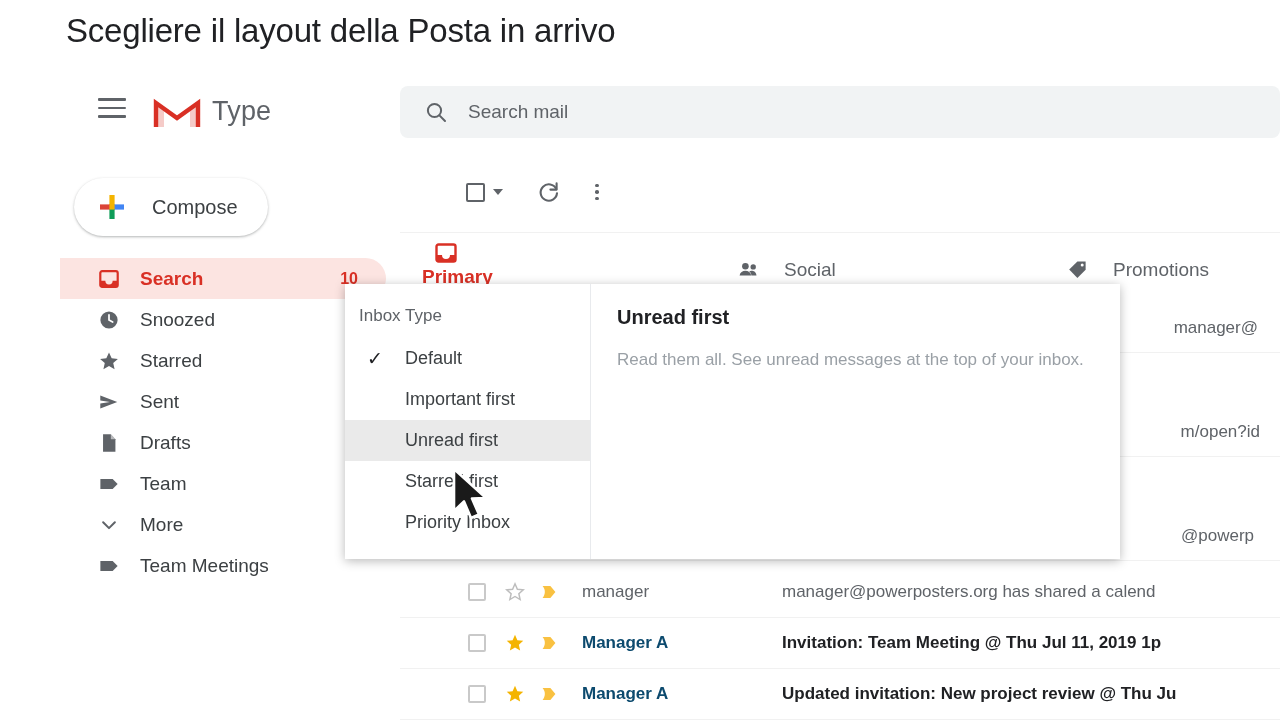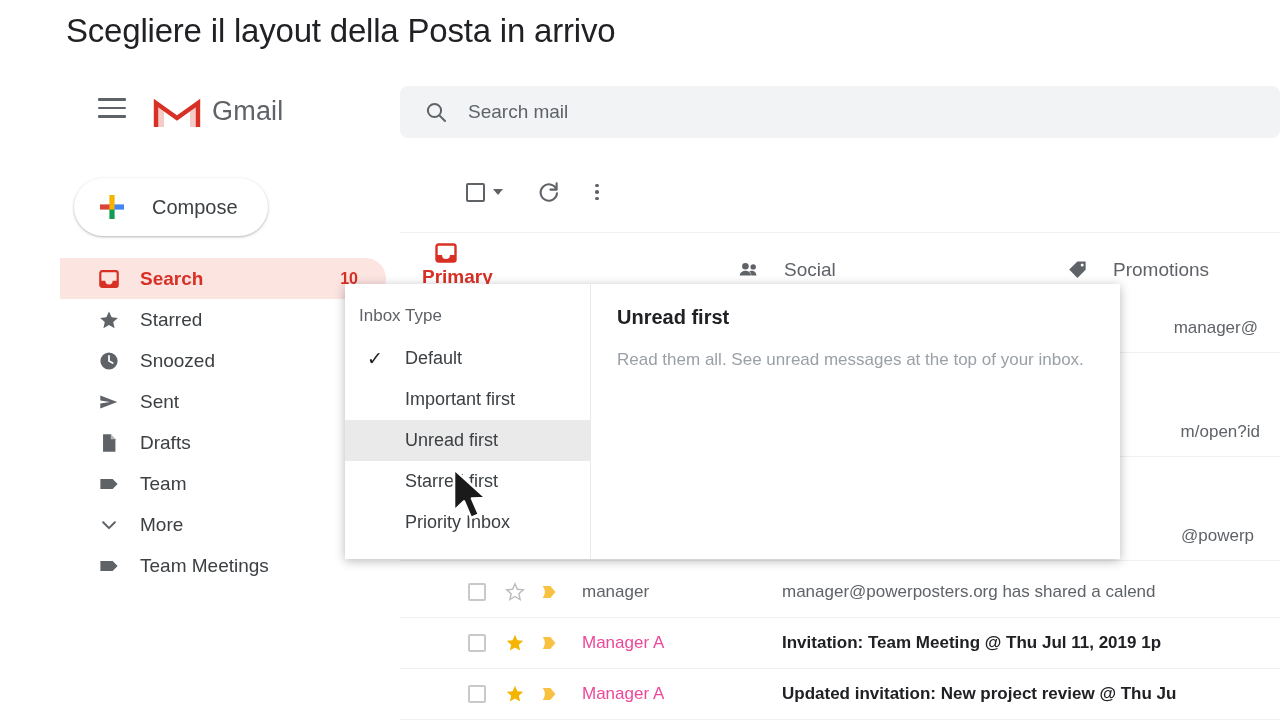--- a/index.html
+++ b/index.html
@@ -180,21 +180,21 @@
     background: #fff;
   }
   .mr-check {
     width: 18px; height: 18px; border: 2px solid #c9c9c9; border-radius: 2px;
     flex: none; margin-right: 18px;
   }
   .mr-star { width: 22px; height: 22px; flex: none; margin-right: 12px; }
   .mr-imp { width: 22px; height: 22px; flex: none; margin-right: 22px; }
   .mr-sender {
     width: 200px; flex: none;
-    font-size: 17px; font-weight: 400; color: #ec4899;
+    font-size: 17px; font-weight: 700; color: #0c4a6e;
     white-space: nowrap; overflow: hidden;
   }
   .mr-subject {
     font-size: 17px; font-weight: 700; color: #202124;
     white-space: nowrap; overflow: hidden;
   }
   .mailrow.read .mr-sender,
   .mailrow.read .mr-subject { font-weight: 400; color: #5f6368; }
 
   
@@ -261,21 +261,21 @@
           <span></span>
           <span></span>
       </div>
 
       <svg class="gm-logo" viewBox="0 0 50 36">
         <path d="M4 33 L4 9 L25 24 L46 9 L46 33" fill="none" stroke="#d93025" stroke-width="4.4" stroke-linejoin="miter"></path>
         <path d="M4 9 L4 33 L12 33 L12 14 Z" fill="#d93025" opacity="0.25"></path>
         <path d="M46 9 L46 33 L38 33 L38 14 Z" fill="#d93025" opacity="0.25"></path>
       </svg>
 
-      <div class="gm-name">Gmail</div>
+      <div class="gm-name">Type</div>
 
       <div class="searchbar">
         <svg class="search-icon" viewBox="0 0 24 24">
           <circle cx="10.5" cy="10.5" r="6.6" fill="none" stroke="#5f6368" stroke-width="2"></circle>
           <line x1="15.4" y1="15.4" x2="21" y2="21" stroke="#5f6368" stroke-width="2" stroke-linecap="round"></line>
         </svg>
         <div class="search-placeholder">Search mail</div>
       </div>
     </div>
 
@@ -301,34 +301,34 @@
               <path d="M2.5 14 H8 a4 4 0 0 0 8 0 h5.5 V18.5 a2 2 0 0 1 -2 2 H4.5 a2 2 0 0 1 -2 -2 Z" fill="#d93025"></path>
             </svg>
           </span>
           <span class="nav-label">Search</span>
           <span class="nav-count">10</span>
         </div>
 
         <div class="nav-item">
           <span class="nav-icon">
             <svg width="22" height="22" viewBox="0 0 24 24">
-              <path d="M12 2.6 L14.9 9 L21.7 9.7 L16.6 14.3 L18.1 21 L12 17.5 L5.9 21 L7.4 14.3 L2.3 9.7 L9.1 9 Z" fill="#5f6368"></path>
-            </svg>
-          </span>
-          <span class="nav-label">Starred</span>
-        </div>
-
-        <div class="nav-item">
-          <span class="nav-icon">
-            <svg width="22" height="22" viewBox="0 0 24 24">
               <circle cx="12" cy="12" r="9.4" fill="#5f6368"></circle>
               <path d="M12 6.4 V12 L16 14.2" fill="none" stroke="#ffffff" stroke-width="1.9" stroke-linecap="round"></path>
             </svg>
           </span>
           <span class="nav-label">Snoozed</span>
+        </div>
+
+        <div class="nav-item">
+          <span class="nav-icon">
+            <svg width="22" height="22" viewBox="0 0 24 24">
+              <path d="M12 2.6 L14.9 9 L21.7 9.7 L16.6 14.3 L18.1 21 L12 17.5 L5.9 21 L7.4 14.3 L2.3 9.7 L9.1 9 Z" fill="#5f6368"></path>
+            </svg>
+          </span>
+          <span class="nav-label">Starred</span>
         </div>
 
         <div class="nav-item">
           <span class="nav-icon">
             <svg width="22" height="22" viewBox="0 0 24 24">
               <path d="M2.5 5 L21 12 L2.5 19 L2.5 13.6 L13 12 L2.5 10.4 Z" fill="#5f6368"></path>
             </svg>
           </span>
           <span class="nav-label">Sent</span>
         </div>

